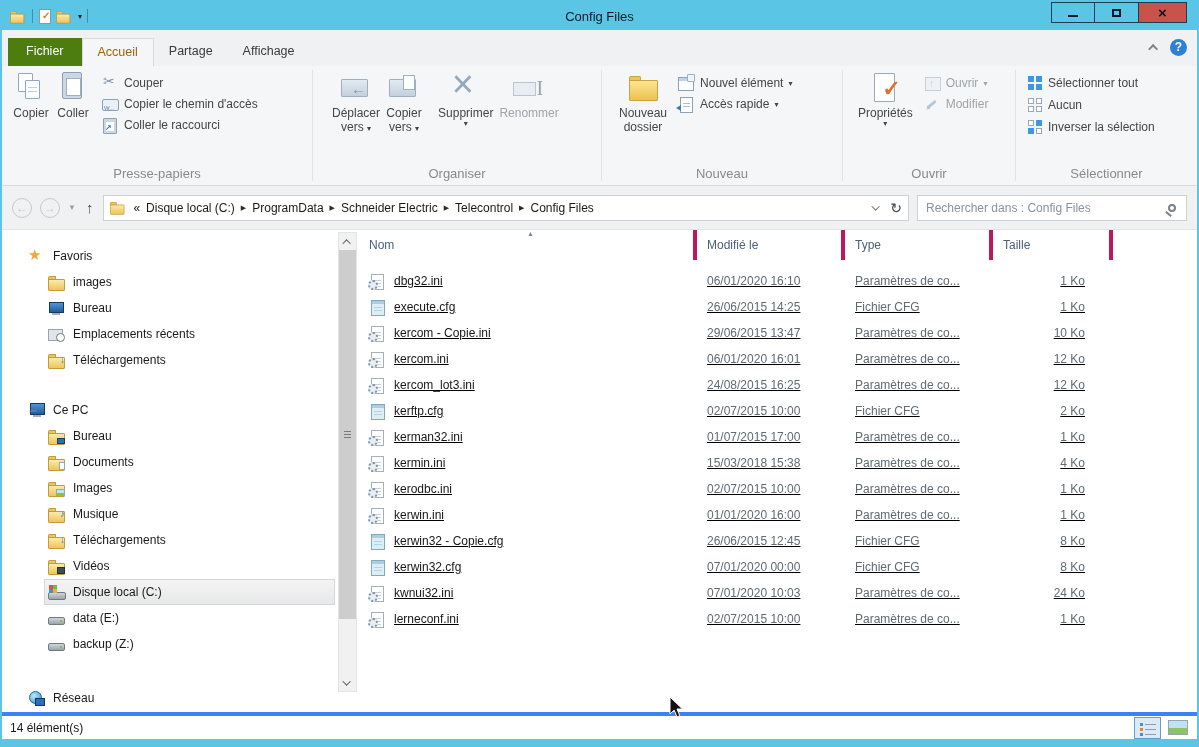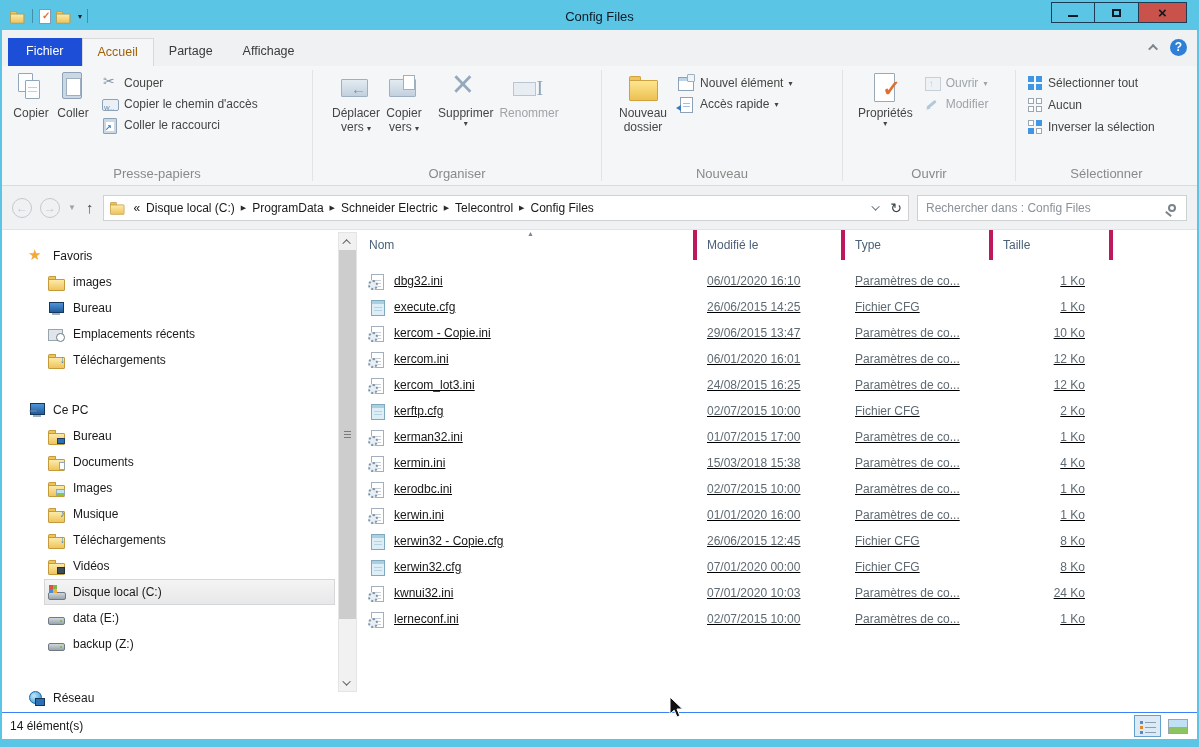--- a/index.html
+++ b/index.html
@@ -13,21 +13,21 @@
   .wctrls{position:absolute;right:10px;top:0;display:flex;}
   .wbtn{width:44px;height:21px;border:1px solid #1d3b55;display:flex;align-items:center;justify-content:center;background:transparent;}
   .wbtn+.wbtn{border-left:none;}
   .wbtn.close{background:#c9524a;width:48px;}
   .g-min{width:10px;height:2px;background:#0d1a26;margin-top:7px;}
   .g-max{width:9px;height:8px;border:2px solid #0d1a26;}
   .g-close{font-size:15px;font-weight:bold;color:#0d1a26;line-height:17px;}
   
   .tabrow{height:36px;background:#f0f1f3;display:flex;align-items:flex-end;padding-left:6px;flex:none;position:relative;}
   .tab{height:28px;line-height:27px;padding:0 15px;font-size:12.5px;color:#3a3a3a;cursor:default;}
-  .tab.file{background:#1d4ed8;color:#fff;padding:0 18px;}
+  .tab.file{background:#4d7c0f;color:#fff;padding:0 18px;}
   .tab.active{background:#f5f6f7;border:1px solid #d8d9da;border-bottom:none;color:#a16207;}
   .tab-right{position:absolute;right:10px;top:9px;display:flex;align-items:center;gap:12px;}
   .chev-up{width:7px;height:7px;border-left:2px solid #7a858d;border-top:2px solid #7a858d;transform:rotate(45deg) translateY(2px);}
   .help-btn{width:17px;height:17px;border-radius:50%;background:#2e7fd6;color:#fff;font-size:12px;font-weight:bold;text-align:center;line-height:17px;}
   
   .ribbon{height:120px;background:#f5f6f7;border-bottom:1px solid #dadbdc;display:flex;flex:none;}
   .rgroup{display:flex;flex-direction:column;}
   .rg-body{flex:1;display:flex;align-items:flex-start;padding:5px 4px 0 8px;}
   .rg-label{text-align:center;color:#8a8a8a;font-size:13px;padding:1px 0 4px;}
   .rdiv{width:1px;background:#e2e3e5;margin:4px 0;flex:none;}
@@ -144,21 +144,21 @@
   .th-type{width:148px;}
   .th-size{width:120px;}
   .sort-arrow{position:absolute;top:0;left:168px;font-size:7px;color:#7b8794;}
   .tbody{flex:1;padding-top:8px;text-decoration:underline;}
   .trow{display:flex;height:26px;align-items:center;font-size:12px;}
   .td-name{width:338px;display:flex;align-items:center;gap:8px;padding-left:10px;color:#161616;}
   .td-mod{width:148px;color:#5f6a72;padding-left:10px;}
   .td-type{width:148px;color:#5f6a72;padding-left:10px;}
   .td-size{width:120px;color:#5f6a72;text-align:right;padding-right:28px;}
   
-  .statusbar{height:27px;border-top:1px solid #3b82f6;display:flex;align-items:center;flex:none;background:#fff;}
+  .statusbar{height:27px;border-top:4px solid #3b82f6;display:flex;align-items:center;flex:none;background:#fff;}
   .status-count{margin-left:8px;font-size:12px;color:#191919;}
   .viewbtns{margin-left:auto;margin-right:6px;display:flex;gap:3px;align-items:center;}
   .viewbtn{width:27px;height:22px;display:flex;align-items:center;justify-content:center;border:1px solid rgba(0,0,0,0);}
   .viewbtn.active{border:1px solid #63a0cd;background:#dceaf5;}
   .details-glyph{width:16px;height:14px;position:relative;}
   .details-glyph::before{content:'';position:absolute;left:0;top:2px;width:3px;height:3px;background:#5b89c4;box-shadow:0 5px 0 #e0862e,0 10px 0 #5b89c4;}
   .details-glyph::after{content:'';position:absolute;left:5px;top:3px;width:11px;height:1px;background:#8ba0b5;box-shadow:0 5px 0 #8ba0b5,0 10px 0 #8ba0b5;}
   .thumb-glyph{width:20px;height:15px;border:1px solid #98a4ae;background:linear-gradient(#bfe0f5 55%,#8cc460 45%);}
   
   .cursor{position:absolute;left:666px;top:694px;z-index:50;pointer-events:none;}

